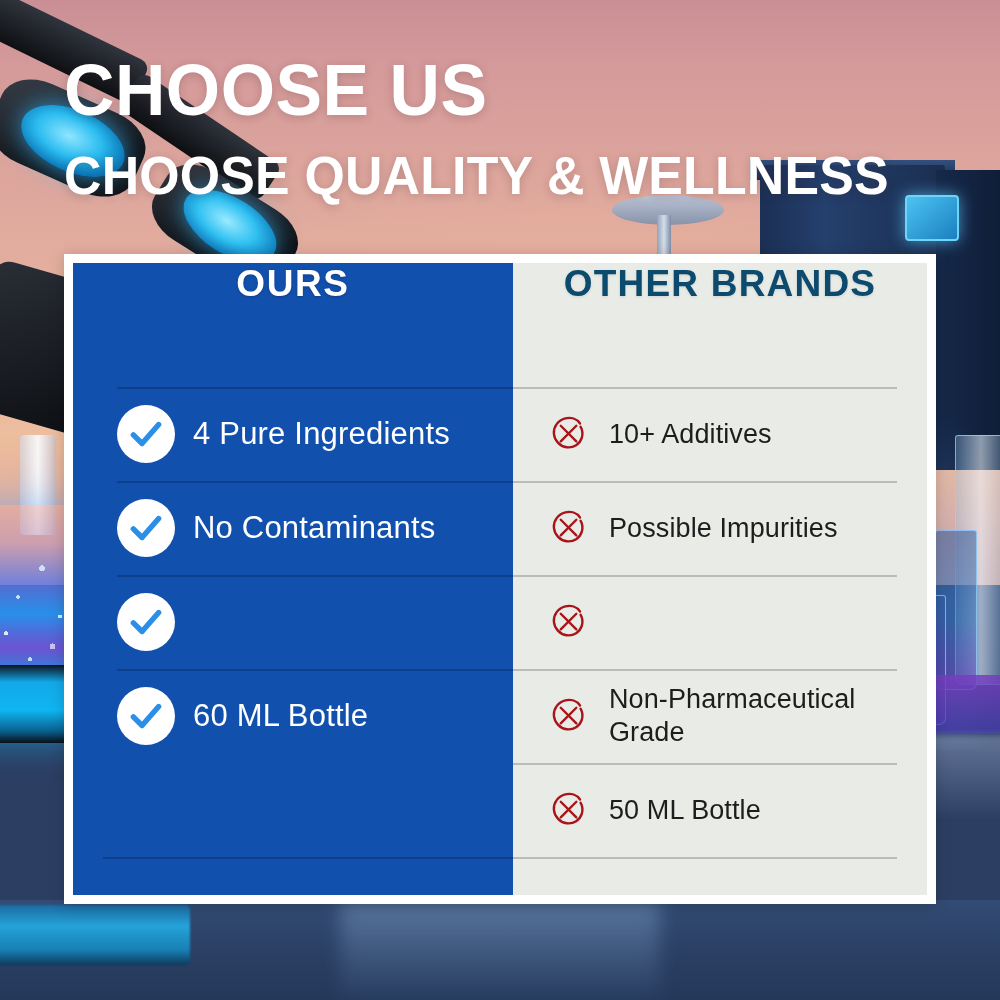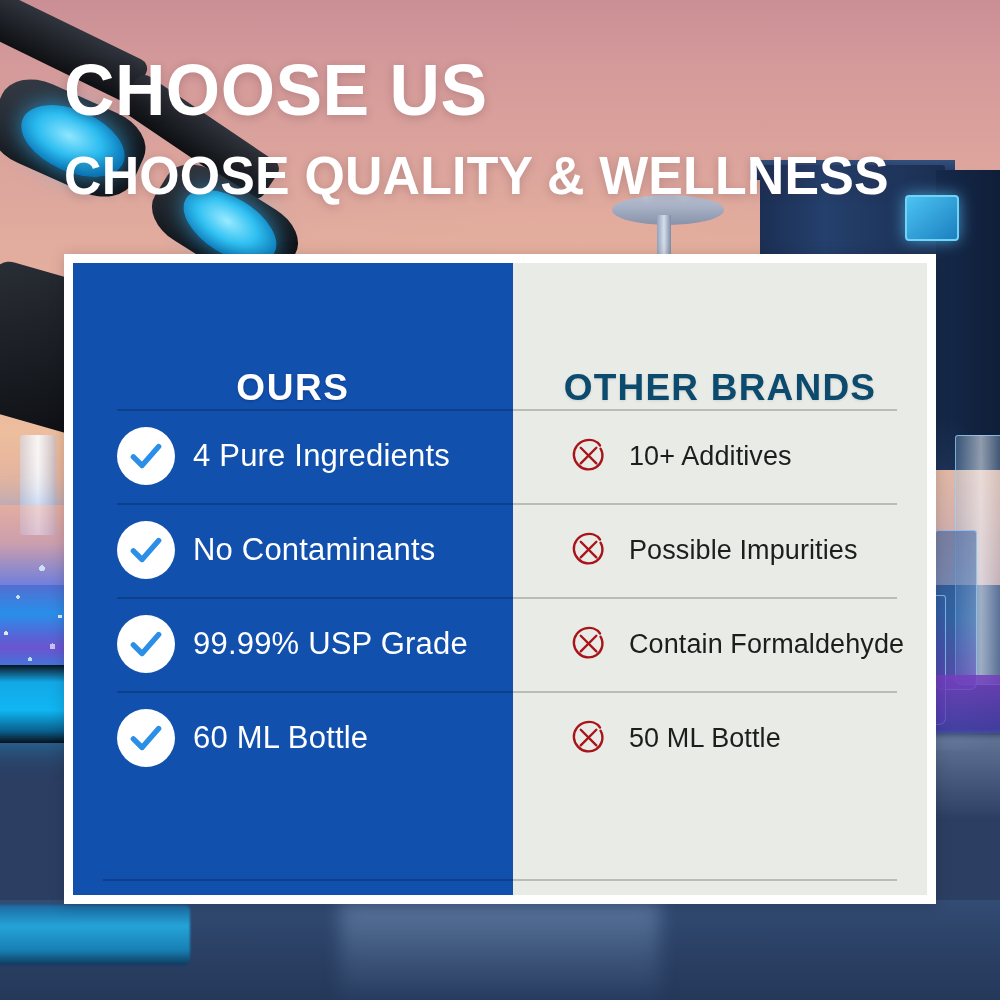--- a/index.html
+++ b/index.html
@@ -259,40 +259,40 @@
     background:#1250ad;
     position:relative;
   }
   .col-other {
     flex:1;
     background:#e8ebe6;
     position:relative;
   }
 
   .col-head {
-    height:146px;
-    display:flex; align-items:flex-end; justify-content:center;
+    height:124px;
+    display:flex; align-items:flex-start; justify-content:center;
   }
   .head-ours {
     color:#ffffff; font-size:37px; font-weight:bold; letter-spacing:1.6px;
     text-shadow:0 1px 3px rgba(0,0,0,0.22);
   }
   .head-other {
     color:#0c4a6e; font-size:37px; font-weight:bold; letter-spacing:1.2px;
     text-shadow:0 1px 3px rgba(0,0,0,0.10);
   }
 
   .rows { position:relative; }
   .row {
     display:flex; align-items:center;
     height:94px;
     position:relative;
   }
   .row.ours { padding-left:30px;margin-left:14px; }
-  .row.other { padding-left:54px; }
+  .row.other { padding-left:34px; }
 
   .row.ours::after {
     content:""; position:absolute; left:30px; right:0; top:0;
     height:2px; background:#0e3f8c;
   }
   .row.other::after {
     content:""; position:absolute; left:0; right:30px; top:0;
     height:1.5px; background:#b9bdb6;
   }
   .row-last-line {
@@ -400,21 +400,20 @@
             <span class="lbl-ours">No Contaminants</span>
           </div>
 
 
           <div class="row ours">
             <span class="ico-check">
               <svg viewBox="0 0 24 24" fill="none" stroke="#2b8fe8" stroke-width="3.4" stroke-linecap="round" stroke-linejoin="round">
                 <path d="M4 12.5 L9.5 18 L20 6"></path>
               </svg>
             </span>
-            <span class="lbl-ours">99.99% USP Grade</span>
           </div>
 
           <div class="row ours">
             <span class="ico-check">
               <svg viewBox="0 0 24 24" fill="none" stroke="#2b8fe8" stroke-width="3.4" stroke-linecap="round" stroke-linejoin="round">
                 <path d="M4 12.5 L9.5 18 L20 6"></path>
               </svg>
             </span>
             <span class="lbl-ours">60 ML Bottle</span>
           </div>
@@ -452,32 +451,41 @@
           </div>
 
           <div class="row other">
             <span class="ico-x">
               <svg viewBox="0 0 48 48" fill="none" stroke="#a81419" stroke-width="2.6" stroke-linecap="round">
                 <path d="M36 12.5 C32.5 7.5 26 5.5 20 7 C12 9 7 16 7.5 23.5 C8 31 14 37.5 21.5 38.5 C29 39.5 36 35 38 28 C39.2 23.8 38.6 19.5 36.6 16"></path>
                 <path d="M15 15 L32 32"></path>
                 <path d="M32 15 L15 32"></path>
               </svg>
             </span>
-            <span class="lbl-other">Contain Formaldehyde</span>
-          </div>
-
+          </div>
 
           <div class="row other">
             <span class="ico-x">
               <svg viewBox="0 0 48 48" fill="none" stroke="#a81419" stroke-width="2.6" stroke-linecap="round">
                 <path d="M36 12.5 C32.5 7.5 26 5.5 20 7 C12 9 7 16 7.5 23.5 C8 31 14 37.5 21.5 38.5 C29 39.5 36 35 38 28 C39.2 23.8 38.6 19.5 36.6 16"></path>
                 <path d="M15 15 L32 32"></path>
                 <path d="M32 15 L15 32"></path>
               </svg>
             </span>
+            <span class="lbl-other two-line" style="max-width:290px;">Non-Pharmaceutical Grade</span>
+          </div>
+
+          <div class="row other">
+            <span class="ico-x">
+              <svg viewBox="0 0 48 48" fill="none" stroke="#a81419" stroke-width="2.6" stroke-linecap="round">
+                <path d="M36 12.5 C32.5 7.5 26 5.5 20 7 C12 9 7 16 7.5 23.5 C8 31 14 37.5 21.5 38.5 C29 39.5 36 35 38 28 C39.2 23.8 38.6 19.5 36.6 16"></path>
+                <path d="M15 15 L32 32"></path>
+                <path d="M32 15 L15 32"></path>
+              </svg>
+            </span>
             <span class="lbl-other">50 ML Bottle</span>
           </div>
 
           <div style="position:absolute;left:0;right:30px;top:470px;height:1.5px;background:#b9bdb6;"></div>
         </div>
       </div>
 
     </div>
   </div>
 

